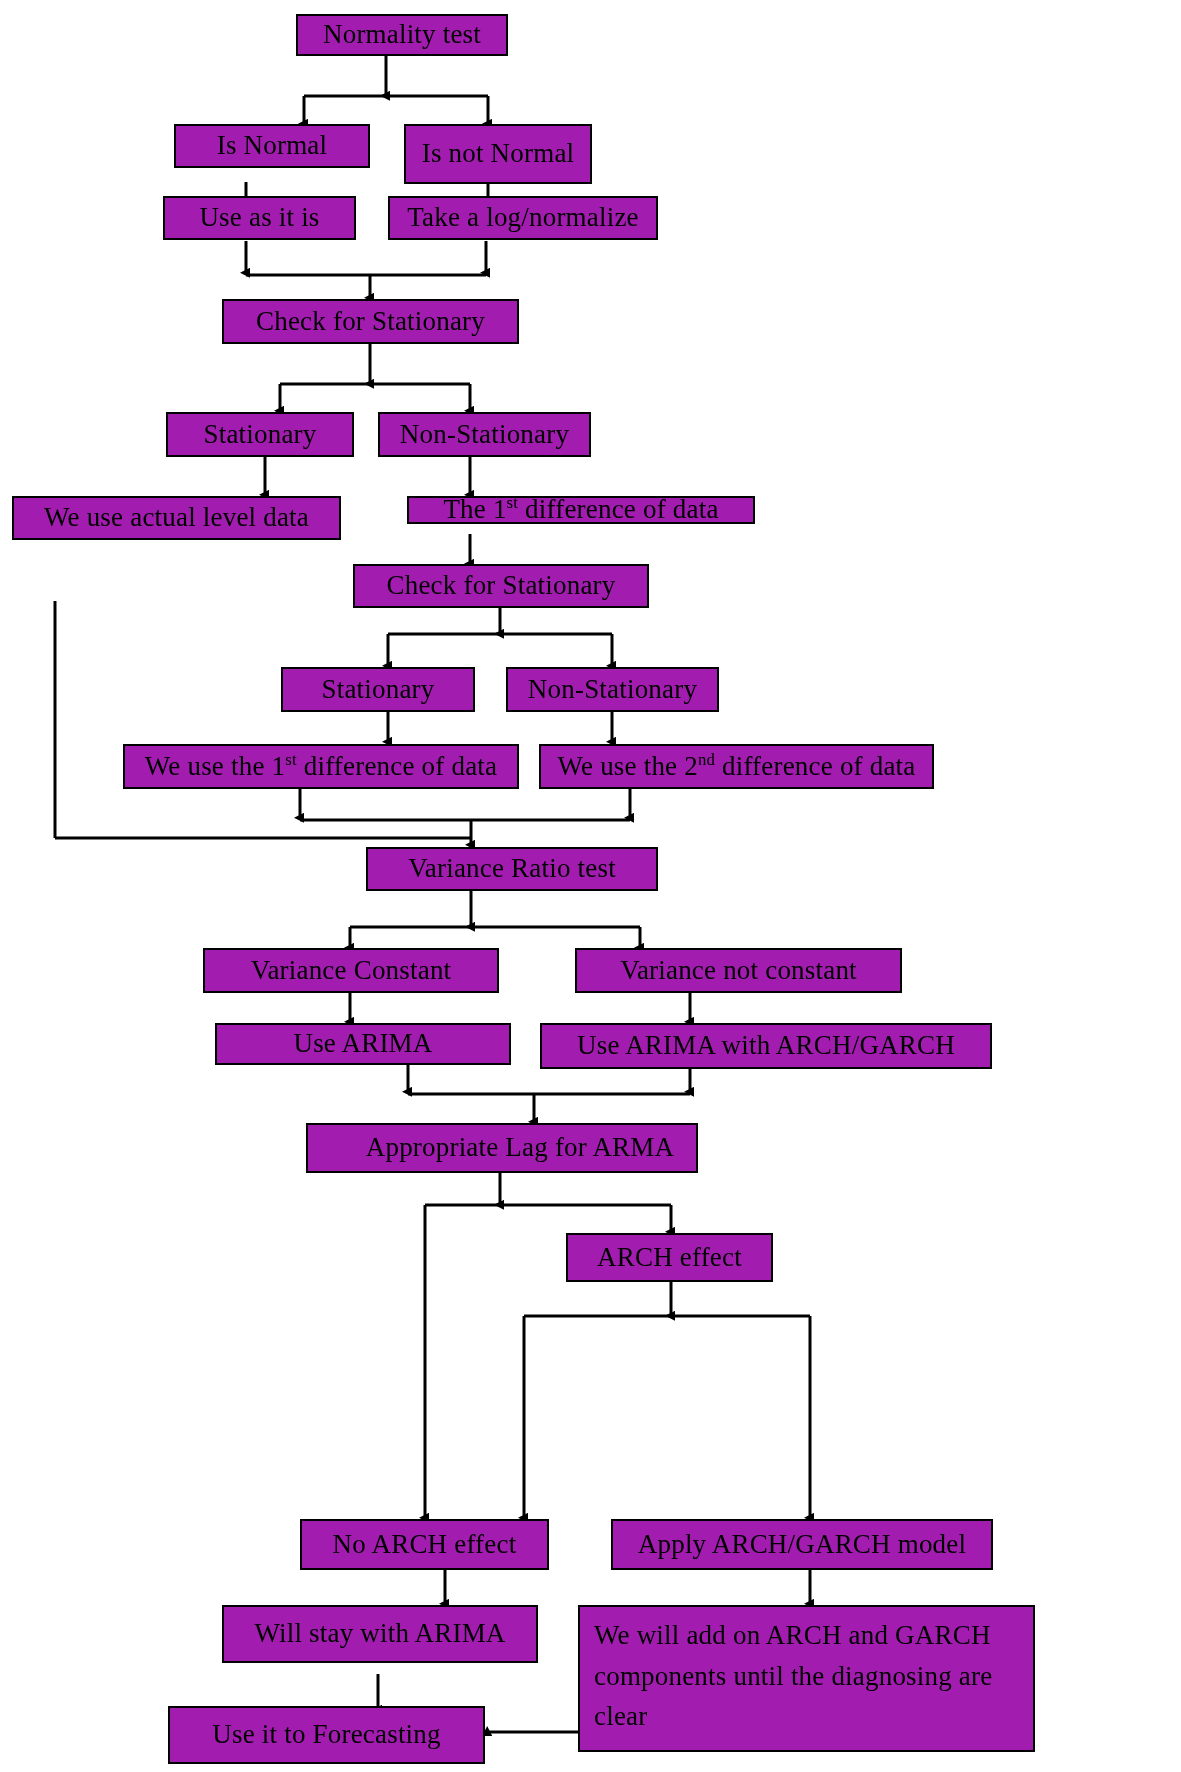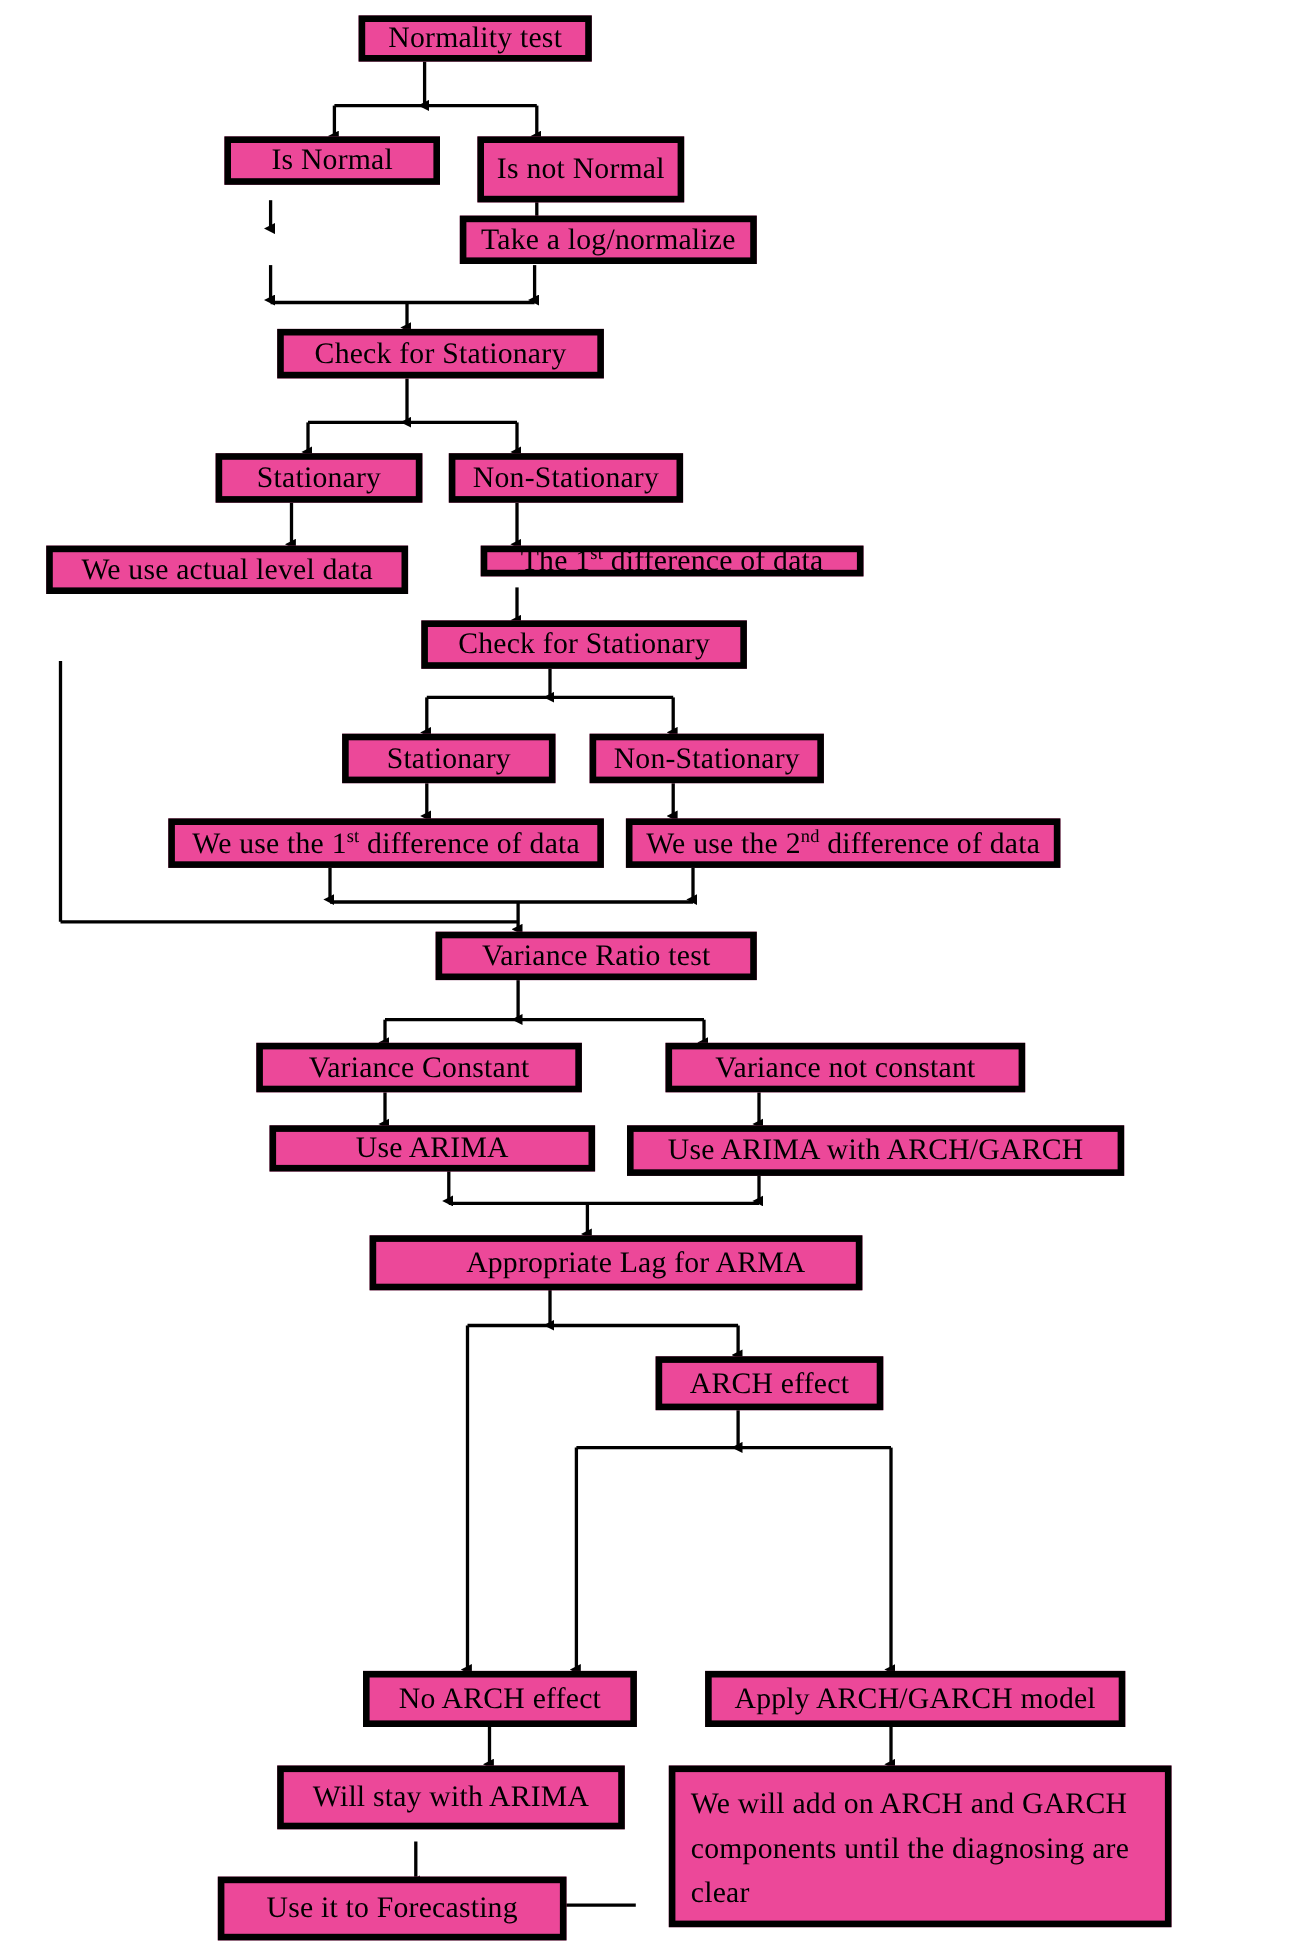--- a/index.html
+++ b/index.html
@@ -19,32 +19,31 @@
     position: absolute;
     left: 0;
     top: 0;
     width: 1181px;
     height: 1772px;
     pointer-events: none;
   }
   .node {
     position: absolute;
     box-sizing: border-box;
-    border: 6px solid #000000;
-    background: #ec4899;
+    border: 2px solid #000000;
+    background: #a21caf;
     color: #000000;
     display: flex;
     align-items: center;
     justify-content: center;
     text-align: center;
     font-size: 27px;
     line-height: 1.25;
     letter-spacing: 0.2px;
     z-index: 2;
-    margin-left: 30px;
   }
   .node.left-align {
     justify-content: flex-start;
     text-align: left;
     padding-left: 14px;
     align-items: flex-start;
     padding-top: 8px;
     line-height: 1.5;
   }
   .node sup {
@@ -153,20 +152,23 @@
   </div>
 
   <div class="node" style="left:174px; top:124px; width:196px; height:44px;">
     <span>Is Normal</span>
   </div>
 
   <div class="node" style="left:404px; top:124px; width:188px; height:60px;">
     <span>Is not Normal</span>
   </div>
 
+  <div class="node" style="left:163px; top:196px; width:193px; height:44px;">
+    <span>Use as it is</span>
+  </div>
 
   <div class="node" style="left:388px; top:196px; width:270px; height:44px;">
     <span>Take a log/normalize</span>
   </div>
 
   <div class="node" style="left:222px; top:299px; width:297px; height:45px;">
     <span>Check for Stationary</span>
   </div>
 
   <div class="node" style="left:166px; top:412px; width:188px; height:45px;">
@@ -218,21 +220,21 @@
   </div>
 
   <div class="node" style="left:215px; top:1023px; width:296px; height:42px;">
     <span>Use ARIMA</span>
   </div>
 
   <div class="node" style="left:540px; top:1023px; width:452px; height:46px;">
     <span>Use ARIMA with ARCH/GARCH</span>
   </div>
 
-  <div class="node" style="left:306px; top:1123px; width:448px; height:50px;padding-left:36px;">
+  <div class="node" style="left:306px; top:1123px; width:392px; height:50px;padding-left:36px;">
     <span>Appropriate Lag for ARMA</span>
   </div>
 
   <div class="node" style="left:566px; top:1233px; width:207px; height:49px;">
     <span>ARCH effect</span>
   </div>
 
   <div class="node" style="left:300px; top:1519px; width:249px; height:51px;">
     <span>No ARCH effect</span>
   </div>

